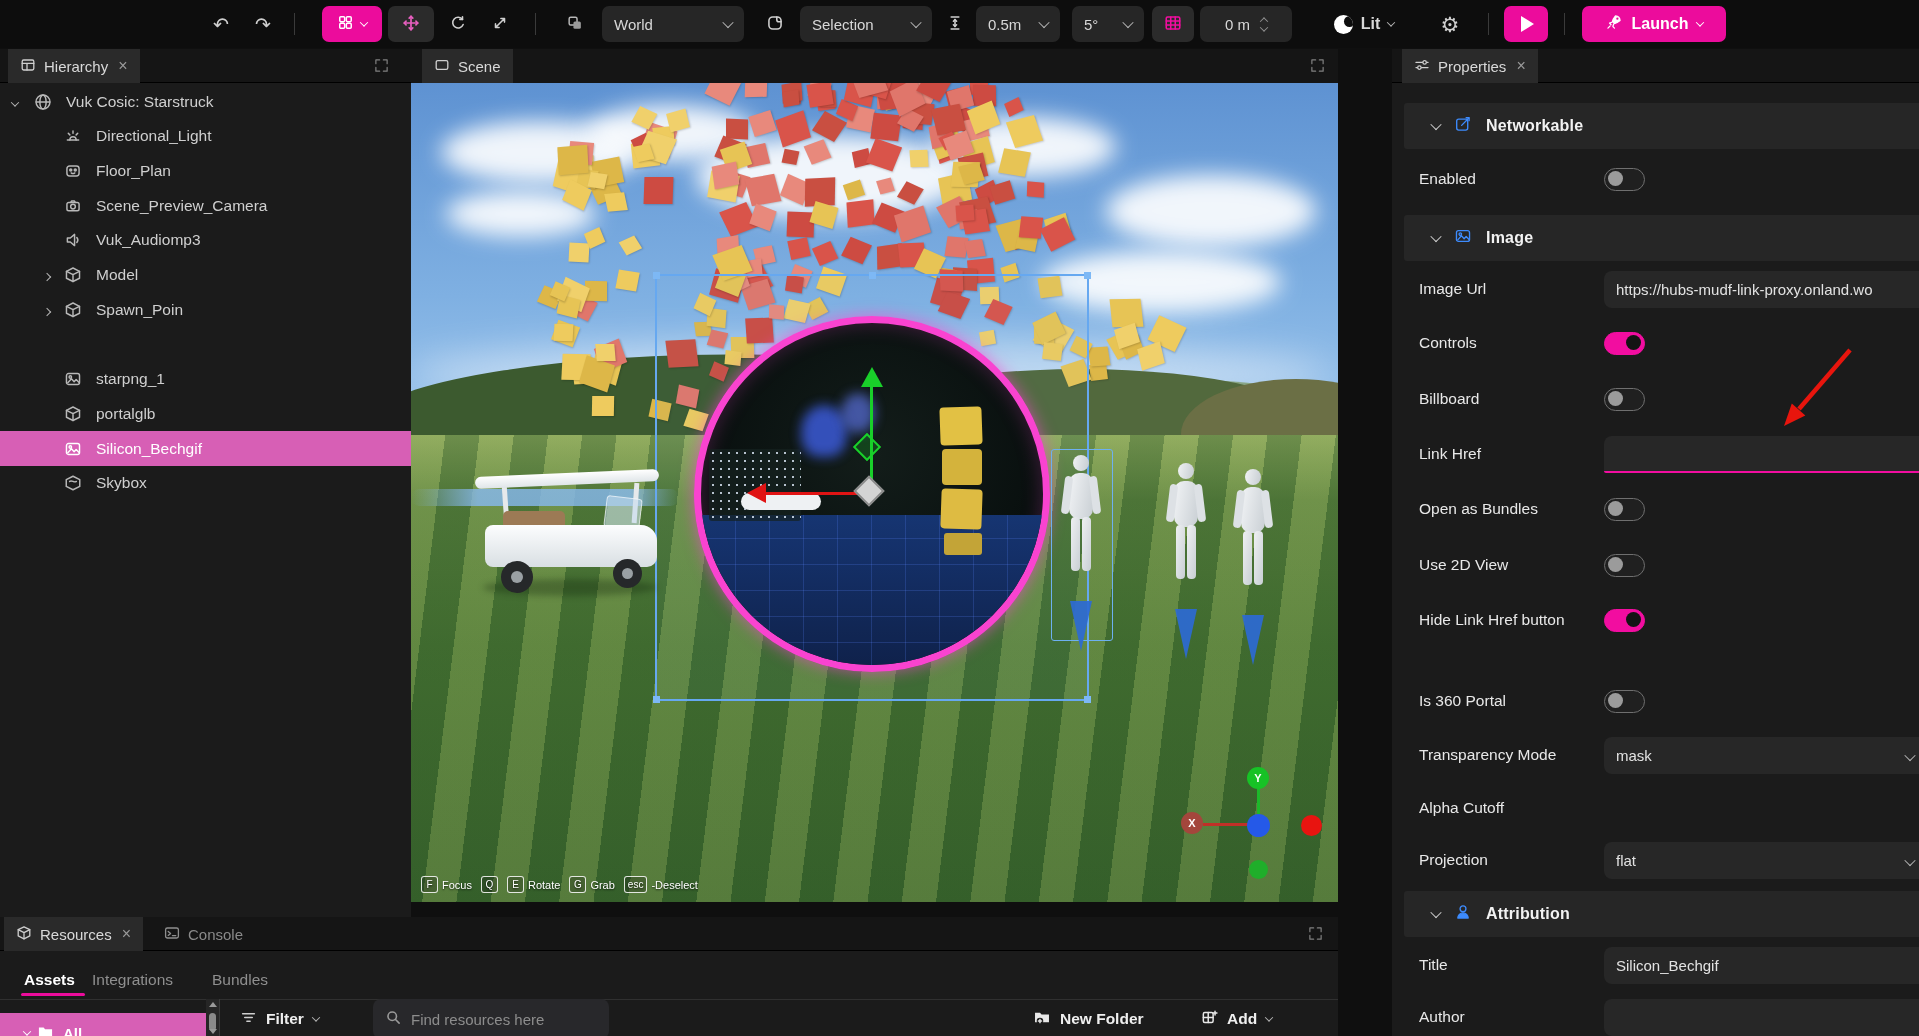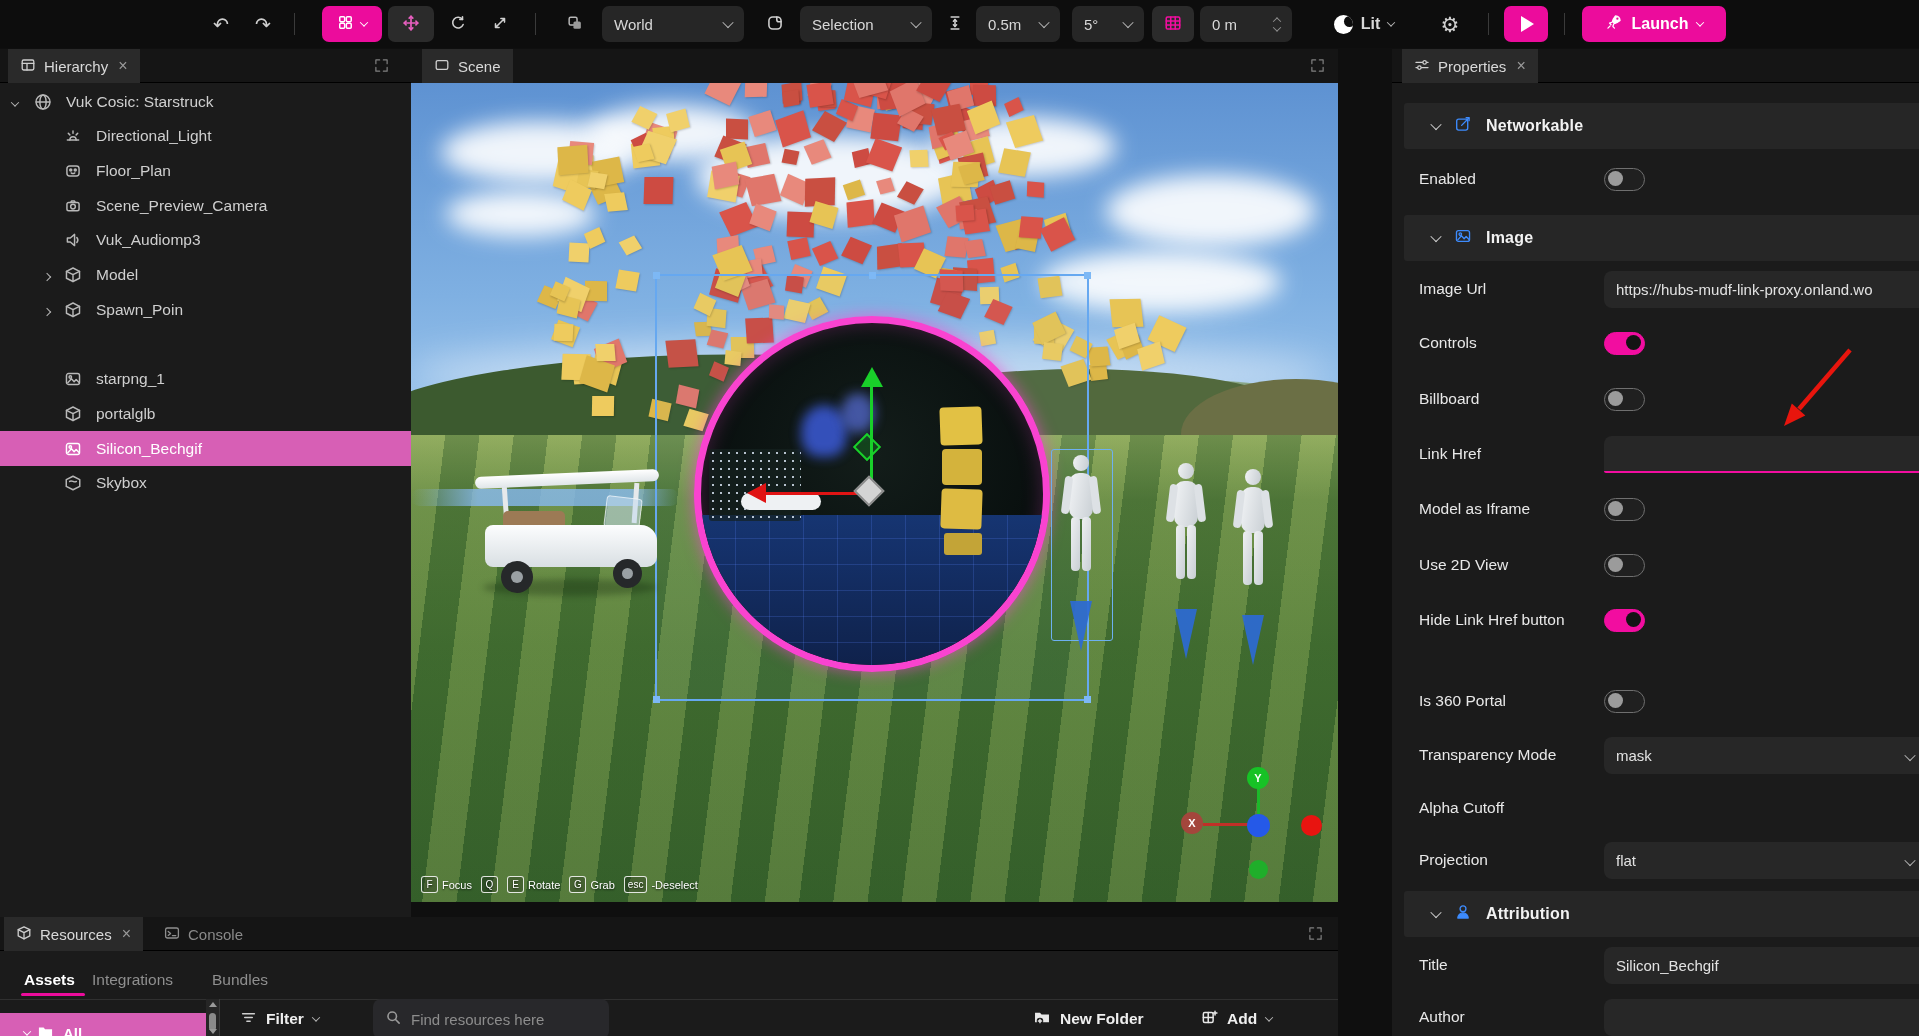--- a/index.html
+++ b/index.html
@@ -193,21 +193,21 @@
     <div class="tb-item tb-drop" style="left:1072px;width:72px;justify-content:space-between;">
         <span>5°</span>
         <span class="chv"></span>
       </div>
     <div class="tb-item tb-dark" style="left:1152px;width:42px;">
         <span id="ic-tablepink"><svg width="18" height="18" viewBox="0 0 16 16" fill="none" stroke="#f20da0" stroke-width="1.4" stroke-linecap="round" stroke-linejoin="round">
             <rect x="2" y="2.6" width="12" height="10.8" rx="1.2"></rect>
             <path d="M2 6.2h12M2 9.8h12M6 2.6v10.8M10 2.6v10.8"></path>
           </svg></span>
       </div>
-    <div class="tb-item tb-drop" style="left:1200px;width:92px;justify-content:space-between;">
+    <div class="tb-item tb-drop" style="left:1200px;width:92px;">
         <span>0 m</span>
         <span class="stepcol">
           <span class="chv up"></span>
           <span class="chv"></span>
         </span>
       </div>
     <div class="tb-item tb-icon" style="left:1326px;width:76px;gap:8px;">
         <span class="moon"></span>
         <span style="font-weight:bold;font-size:16px;">Lit</span>
         <span class="chv small"></span>
@@ -740,21 +740,21 @@
         </div>
         <div class="prop-row" style="top: 351px;">
           <div class="plabel">Link Href</div>
           <div class="pctrl">
             <div class="pfield focusline">
               <span class="val"></span>
             </div>
           </div>
         </div>
         <div class="prop-row" style="top: 406px;">
-          <div class="plabel">Model as Iframe</div>
+          <div class="plabel">Open as Bundles</div>
           <div class="pctrl">
             <div class="toggle">
               <div class="knob"></div>
             </div>
           </div>
         </div>
         <div class="prop-row" style="top: 462px;">
           <div class="plabel">Use 2D View</div>
           <div class="pctrl">
             <div class="toggle">

